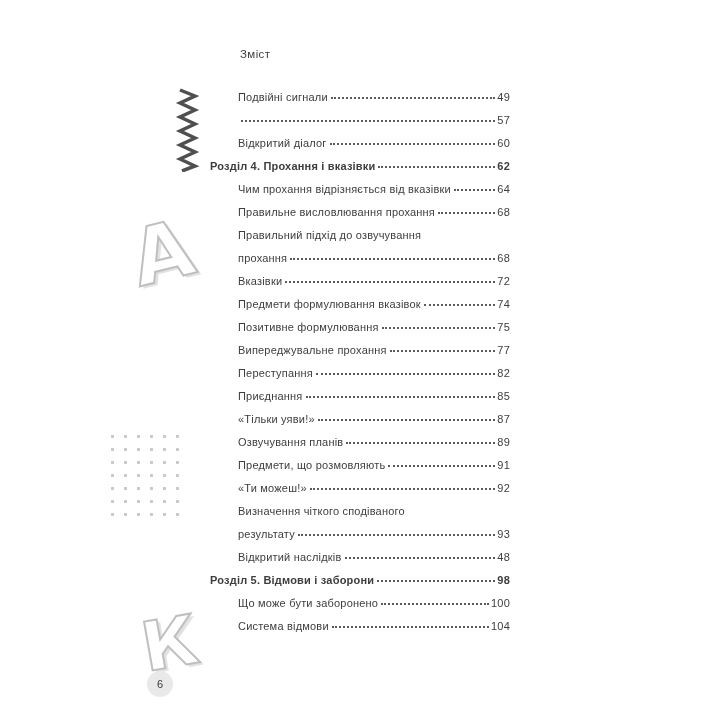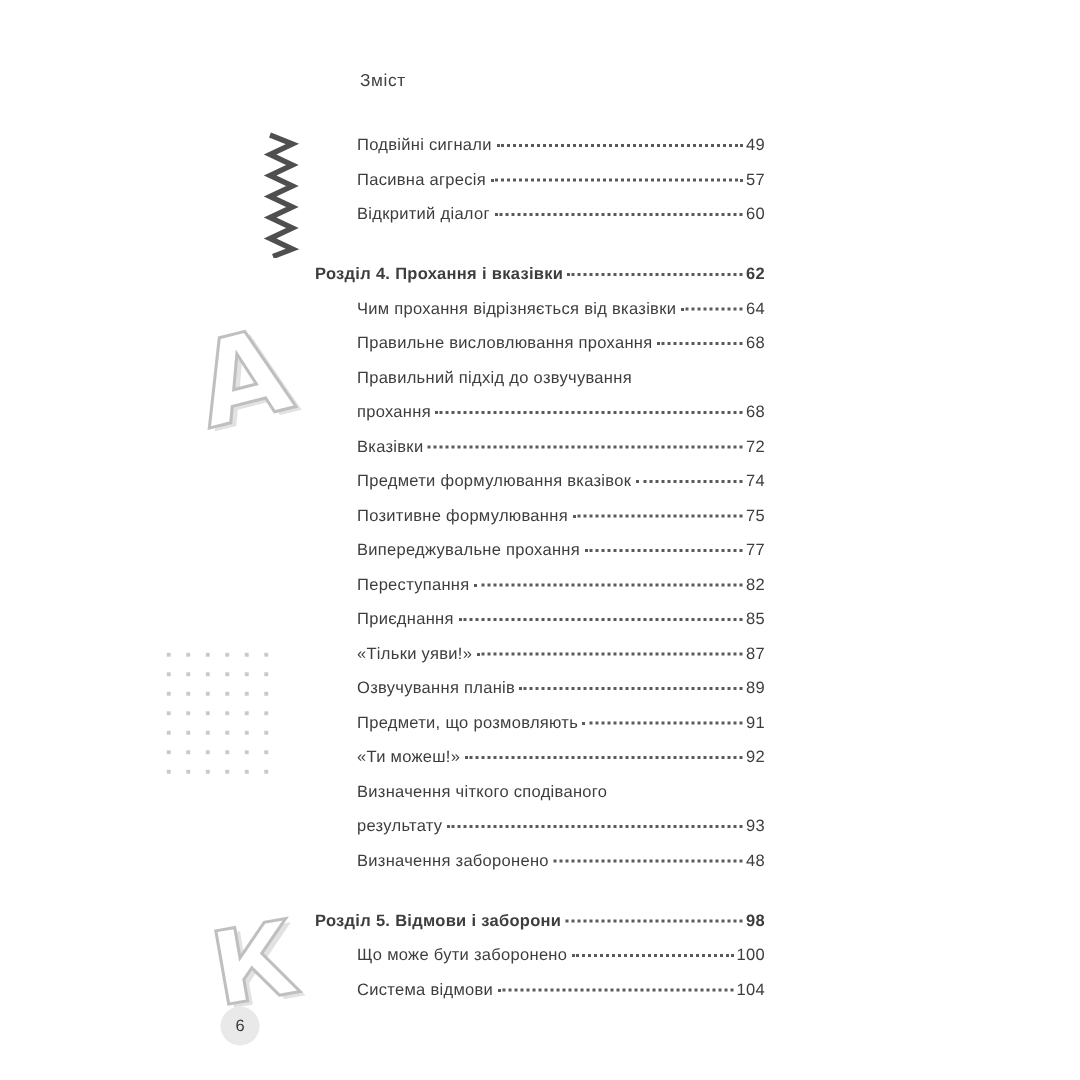--- a/index.html
+++ b/index.html
@@ -35,21 +35,21 @@
     display: flex;
     align-items: baseline;
     height: 23px;
     line-height: 23px;
     font-size: 11px;
     letter-spacing: 0.2px;
     white-space: nowrap;
   }
   .toc-row.sub { padding-left: 28px; }
   .toc-row.chapter { font-weight: 700; }
-  .toc-row.gap { margin-top: 17px; }
+  .toc-row.gap { }
   .toc-row .title { flex: 0 1 auto; overflow: hidden; }
   .toc-row .dots {
     flex: 1 1 8px;
     display: inline-block;
     height: 2px;
     min-width: 8px;
     border-bottom: 2px dotted #5a5a5a;
     position: relative;
     top: -2px;
     margin: 0 2px 0 3px;
@@ -119,21 +119,20 @@
     <span>6</span>
   </div>
 
   <div class="toc">
       <div class="toc-row sub">
         <span class="title">Подвійні сигнали</span>
         <span class="dots"></span>
         <span class="pg">49</span>
       </div>
       <div class="toc-row sub">
-        <span class="title">Пасивна агресія</span>
         <span class="dots"></span>
         <span class="pg">57</span>
       </div>
       <div class="toc-row sub">
         <span class="title">Відкритий діалог</span>
         <span class="dots"></span>
         <span class="pg">60</span>
       </div>
       <div class="toc-row chapter gap">
         <span class="title">Розділ 4. Прохання і вказівки</span>
@@ -210,21 +209,21 @@
       </div>
       <div class="toc-row sub">
         <span class="title">Визначення чіткого сподіваного</span>
       </div>
       <div class="toc-row sub">
         <span class="title">результату</span>
         <span class="dots"></span>
         <span class="pg">93</span>
       </div>
       <div class="toc-row sub">
-        <span class="title">Визначення заборонено</span>
+        <span class="title">Відкритий наслідків</span>
         <span class="dots"></span>
         <span class="pg">48</span>
       </div>
       <div class="toc-row chapter gap">
         <span class="title">Розділ 5. Відмови і заборони</span>
         <span class="dots"></span>
         <span class="pg">98</span>
       </div>
       <div class="toc-row sub">
         <span class="title">Що може бути заборонено</span>

